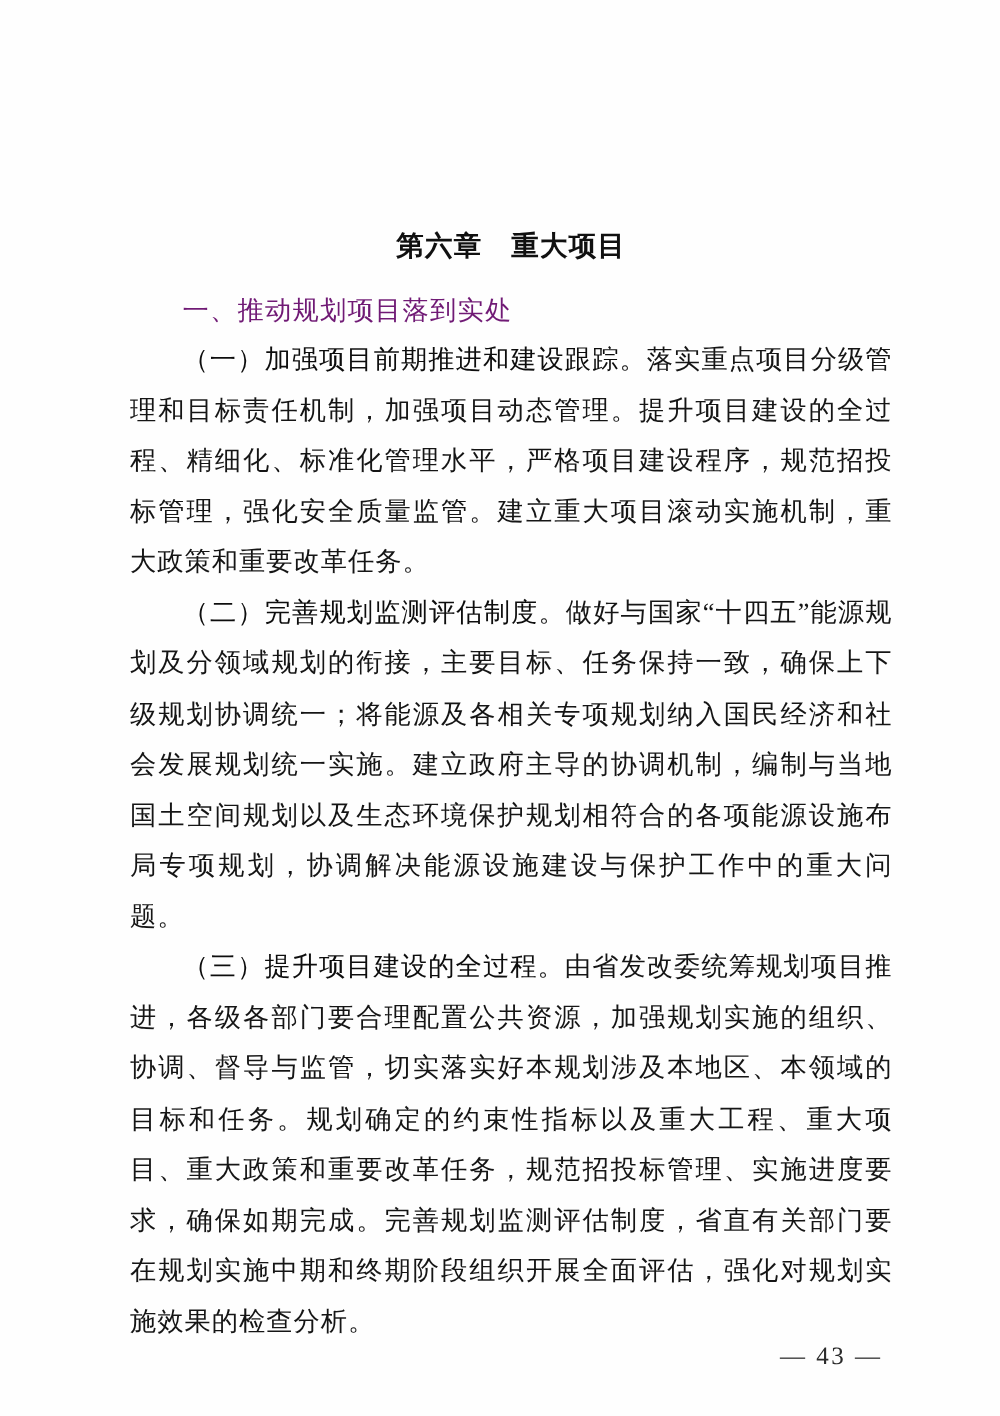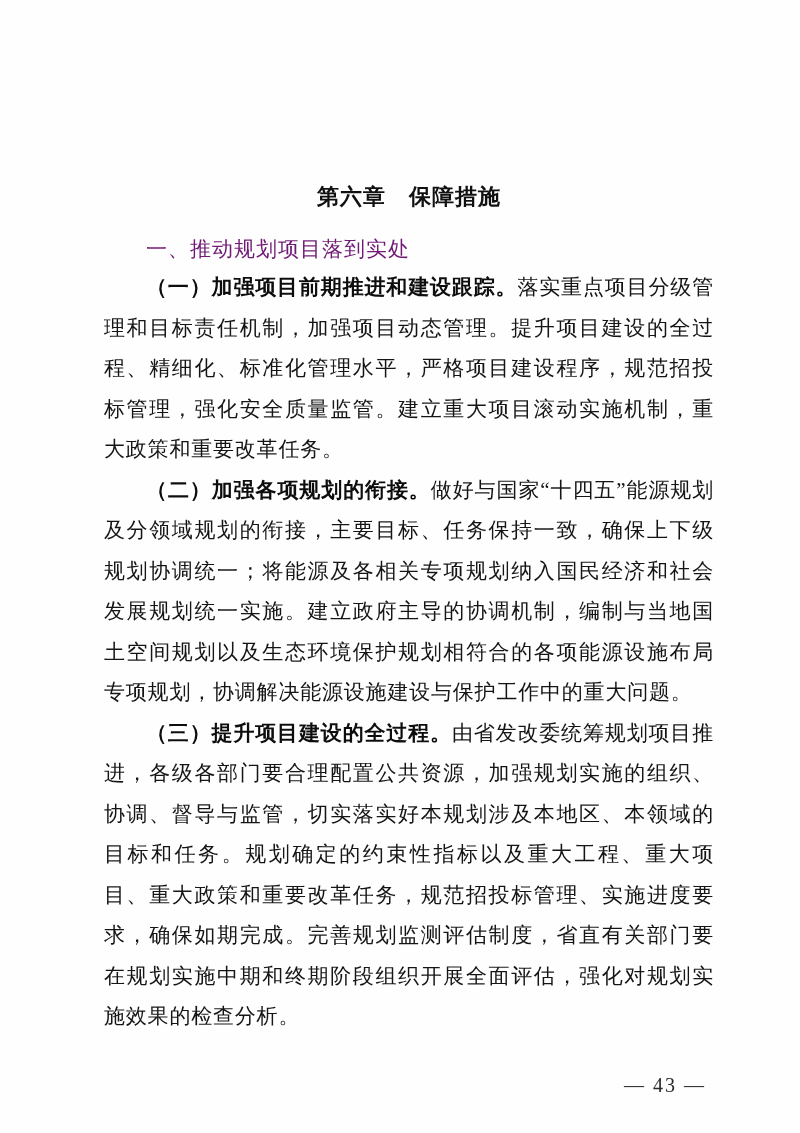--- a/index.html
+++ b/index.html
@@ -53,48 +53,48 @@
     margin: 0;
     font-size: 21px;
     line-height: 40.5px;
     text-indent: 2em;
     text-align: justify;
     text-justify: inter-character;
     letter-spacing: 0.8px;
     color: #151515;
   }
   .para .lead {
-    font-weight: bold;
+    font-weight: normal;
     color: #0d0d0d;
   }
   .page-number {
     position: absolute;
     top: 1074px;
     right: 94px;
     font-size: 20px;
     letter-spacing: 2px;
     color: #2a2a2a;
     font-family: "Liberation Serif", "DejaVu Serif", serif;
   }
 </style>
 </head>
 <body>
 
 <div class="page">
   <div class="content">
 
-    <h1 class="doc-title">第六章　保障措施</h1>
+    <h1 class="doc-title">第六章　重大项目</h1>
 
     <h2 class="sec-heading">一、推动规划项目落到实处</h2>
 
     <div class="body-text">
 
       <p class="para"><span class="lead">（一）加强项目前期推进和建设跟踪。</span><span>落实重点项目分级管理和目标责任机制，加强项目动态管理。提升项目建设的全过程、精细化、标准化管理水平，严格项目建设程序，规范招投标管理，强化安全质量监管。建立重大项目滚动实施机制，重大政策和重要改革任务。</span></p>
 
-      <p class="para"><span class="lead">（二）加强各项规划的衔接。</span><span>做好与国家“十四五”能源规划及分领域规划的衔接，主要目标、任务保持一致，确保上下级规划协调统一；将能源及各相关专项规划纳入国民经济和社会发展规划统一实施。建立政府主导的协调机制，编制与当地国土空间规划以及生态环境保护规划相符合的各项能源设施布局专项规划，协调解决能源设施建设与保护工作中的重大问题。</span></p>
+      <p class="para"><span class="lead">（二）完善规划监测评估制度。</span><span>做好与国家“十四五”能源规划及分领域规划的衔接，主要目标、任务保持一致，确保上下级规划协调统一；将能源及各相关专项规划纳入国民经济和社会发展规划统一实施。建立政府主导的协调机制，编制与当地国土空间规划以及生态环境保护规划相符合的各项能源设施布局专项规划，协调解决能源设施建设与保护工作中的重大问题。</span></p>
 
       <p class="para"><span class="lead">（三）提升项目建设的全过程。</span><span>由省发改委统筹规划项目推进，各级各部门要合理配置公共资源，加强规划实施的组织、协调、督导与监管，切实落实好本规划涉及本地区、本领域的目标和任务。规划确定的约束性指标以及重大工程、重大项目、重大政策和重要改革任务，规范招投标管理、实施进度要求，确保如期完成。完善规划监测评估制度，省直有关部门要在规划实施中期和终期阶段组织开展全面评估，强化对规划实施效果的检查分析。</span></p>
 
     </div>
   </div>
 
   <div class="page-number">— 43 —</div>
 </div>
 
 </body></html>

